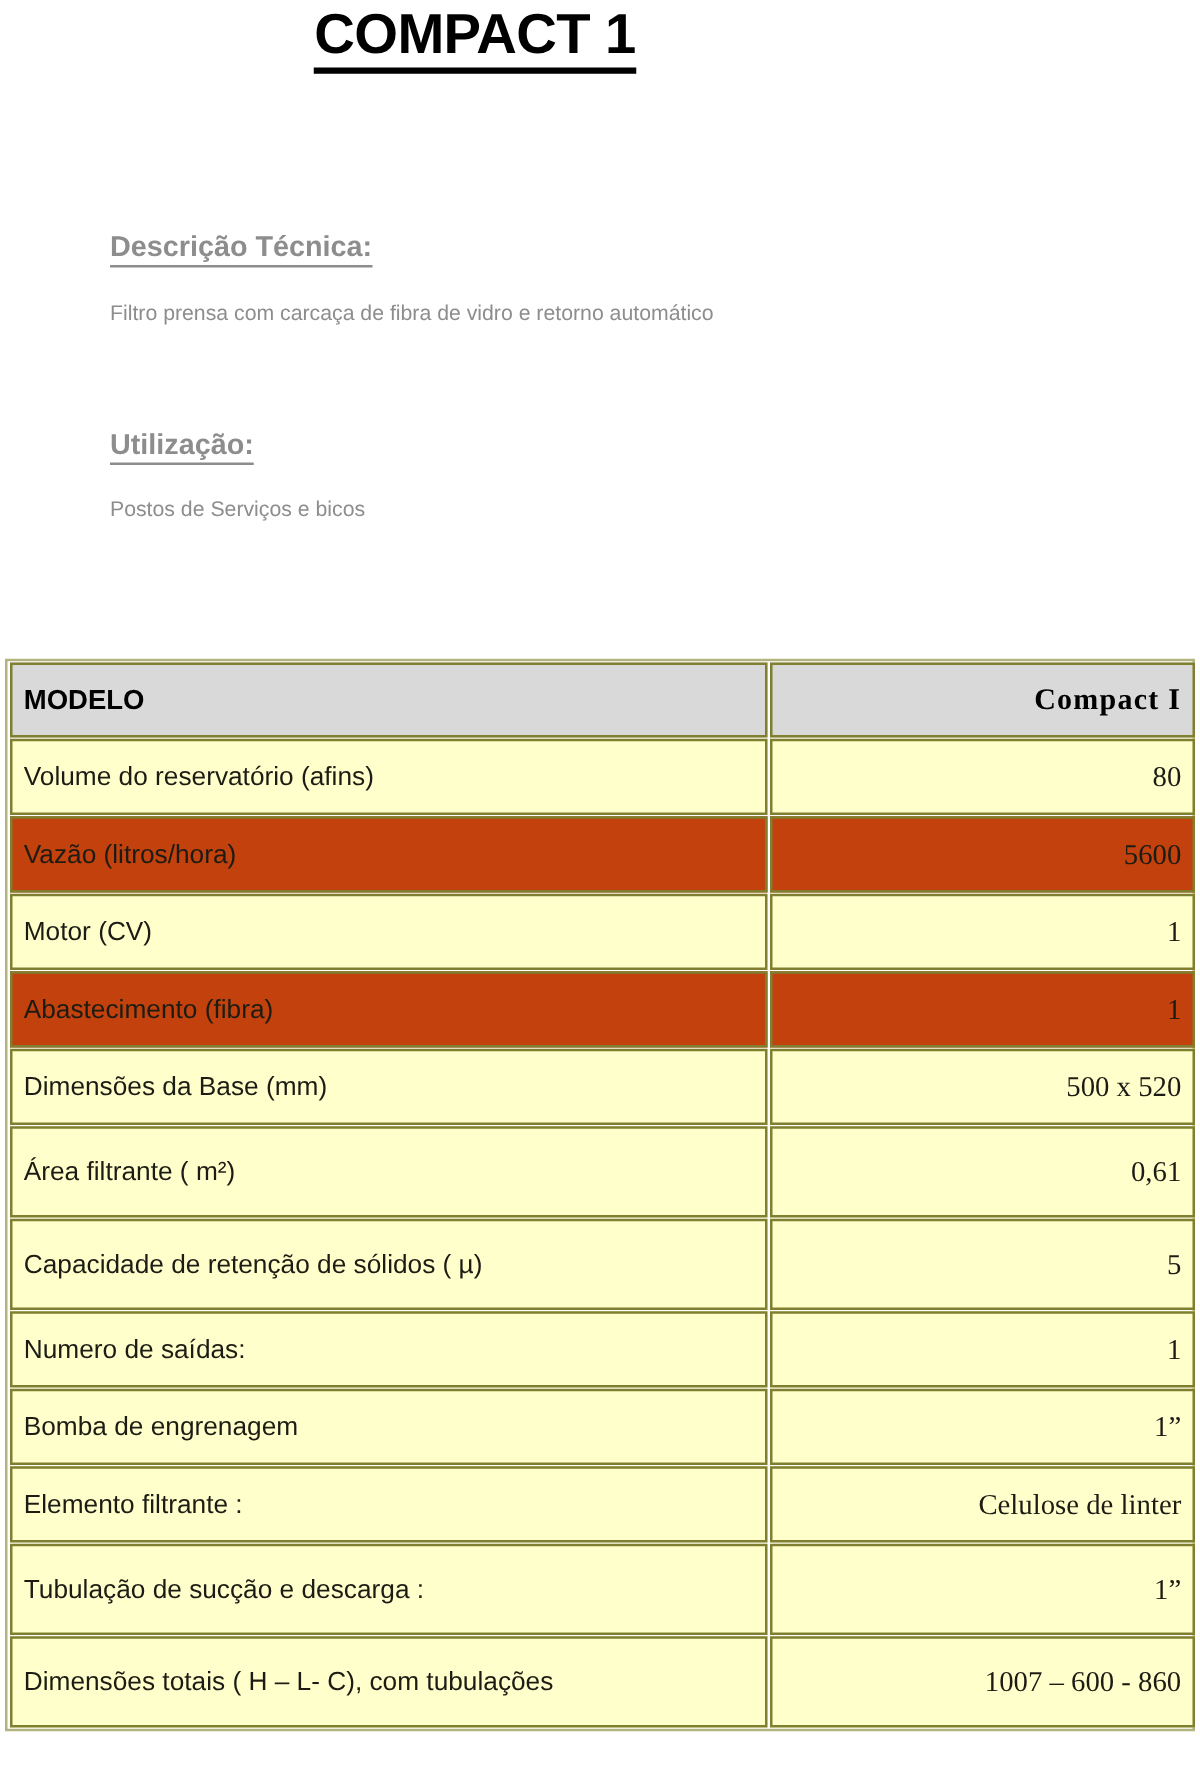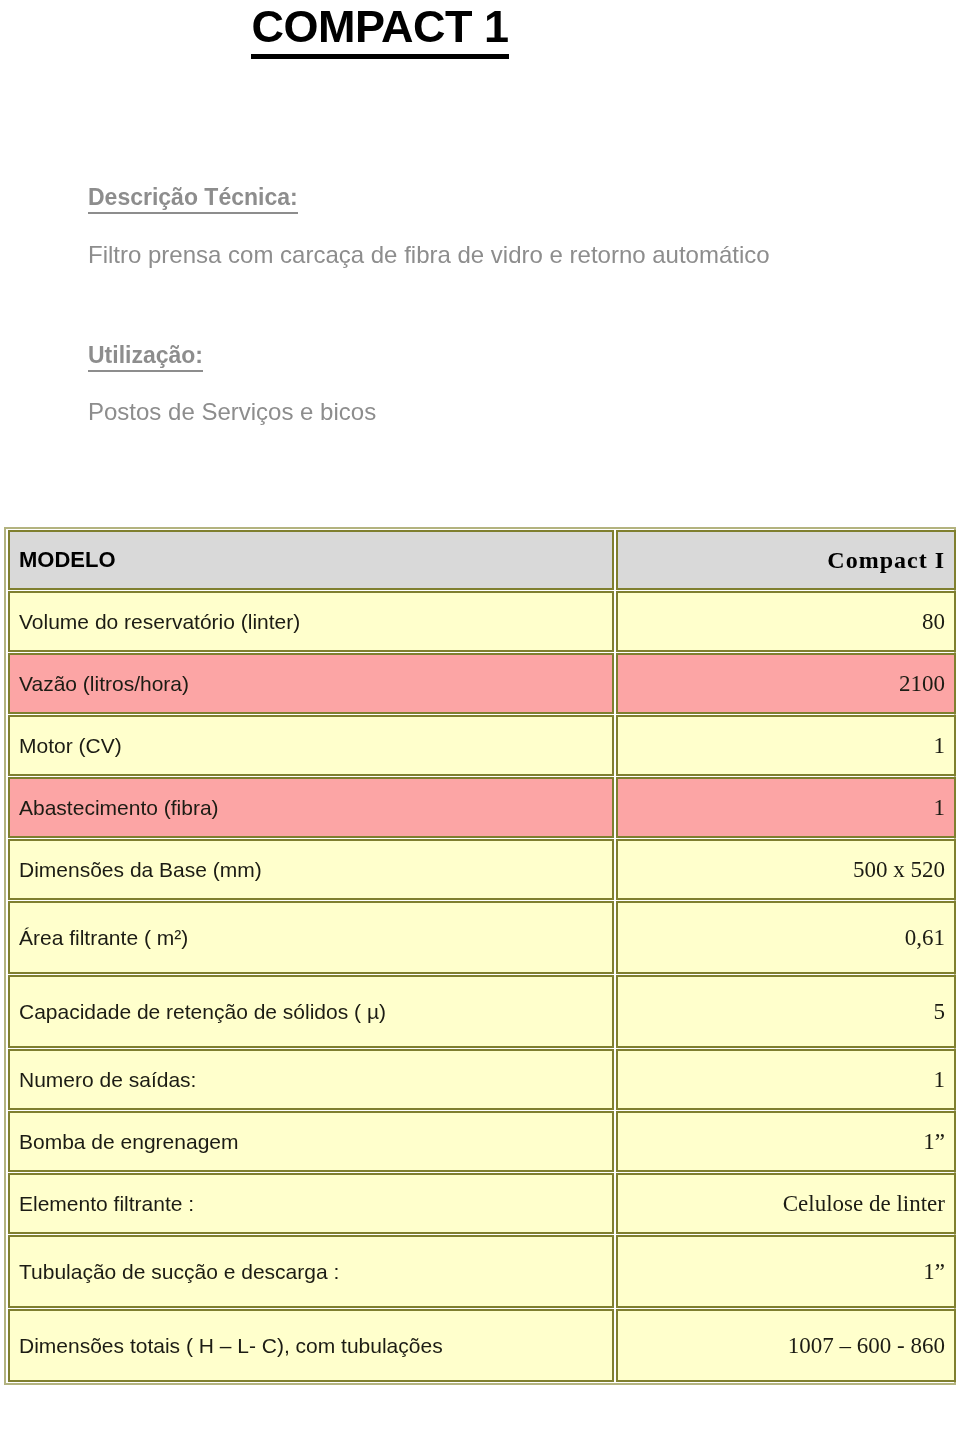--- a/index.html
+++ b/index.html
@@ -48,21 +48,21 @@
   .sec-heading span.ul {
     display: inline-block;
     border-bottom: 2px solid #8d8d8d;
     padding-bottom: 1px;
   }
   .sec-body {
     position: absolute;
     left: 88px;
     font-family: "Liberation Sans", sans-serif;
     font-weight: normal;
-    font-size: 24px;
+    font-size: 17px;
     color: #8d8d8d;
     white-space: nowrap;
   }
 
   #heading-desc   { top: 184px; }
   #body-desc      { top: 241px; }
   #heading-uso    { top: 342px; text-align: center; }
   #body-uso       { top: 398px; }
 
   
@@ -118,21 +118,21 @@
     font-family: "Liberation Serif", serif;
     font-weight: bold;
     font-size: 24px;
     color: #000000;
     letter-spacing: 1px;
     margin-top: 18px;
   }
 
   
   tr.bg-yellow td { background: #ffffcc; }
-  tr.bg-white  td { background: #fca5a5; }
+  tr.bg-white  td { background: #c2410c; }
 
   
   tr.h-normal td { height: 61px; }
   tr.h-tall   td { height: 73px; }
 </style>
 </head>
 <body>
 
 <div class="doc-title">
   <span class="ul">COMPACT 1</span>
@@ -153,26 +153,26 @@
     <colgroup>
       <col class="col-label">
       <col class="col-value">
     </colgroup>
     <tbody id="spec-table-body">
       <tr class="row-header">
         <td class="cell-label">MODELO</td>
         <td class="cell-value">Compact  I</td>
       </tr>
     <tr class="bg-yellow h-normal">
-          <td class="cell-label">Volume do reservatório (linter)</td>
+          <td class="cell-label">Volume do reservatório (afins)</td>
           <td class="cell-value">80</td>
         </tr>
         <tr class="bg-white h-normal">
           <td class="cell-label">Vazão (litros/hora)</td>
-          <td class="cell-value">2100</td>
+          <td class="cell-value">5600</td>
         </tr>
         <tr class="bg-yellow h-normal">
           <td class="cell-label">Motor (CV)</td>
           <td class="cell-value">1</td>
         </tr>
         <tr class="bg-white h-normal">
           <td class="cell-label">Abastecimento (fibra)</td>
           <td class="cell-value">1</td>
         </tr>
         <tr class="bg-yellow h-normal">

